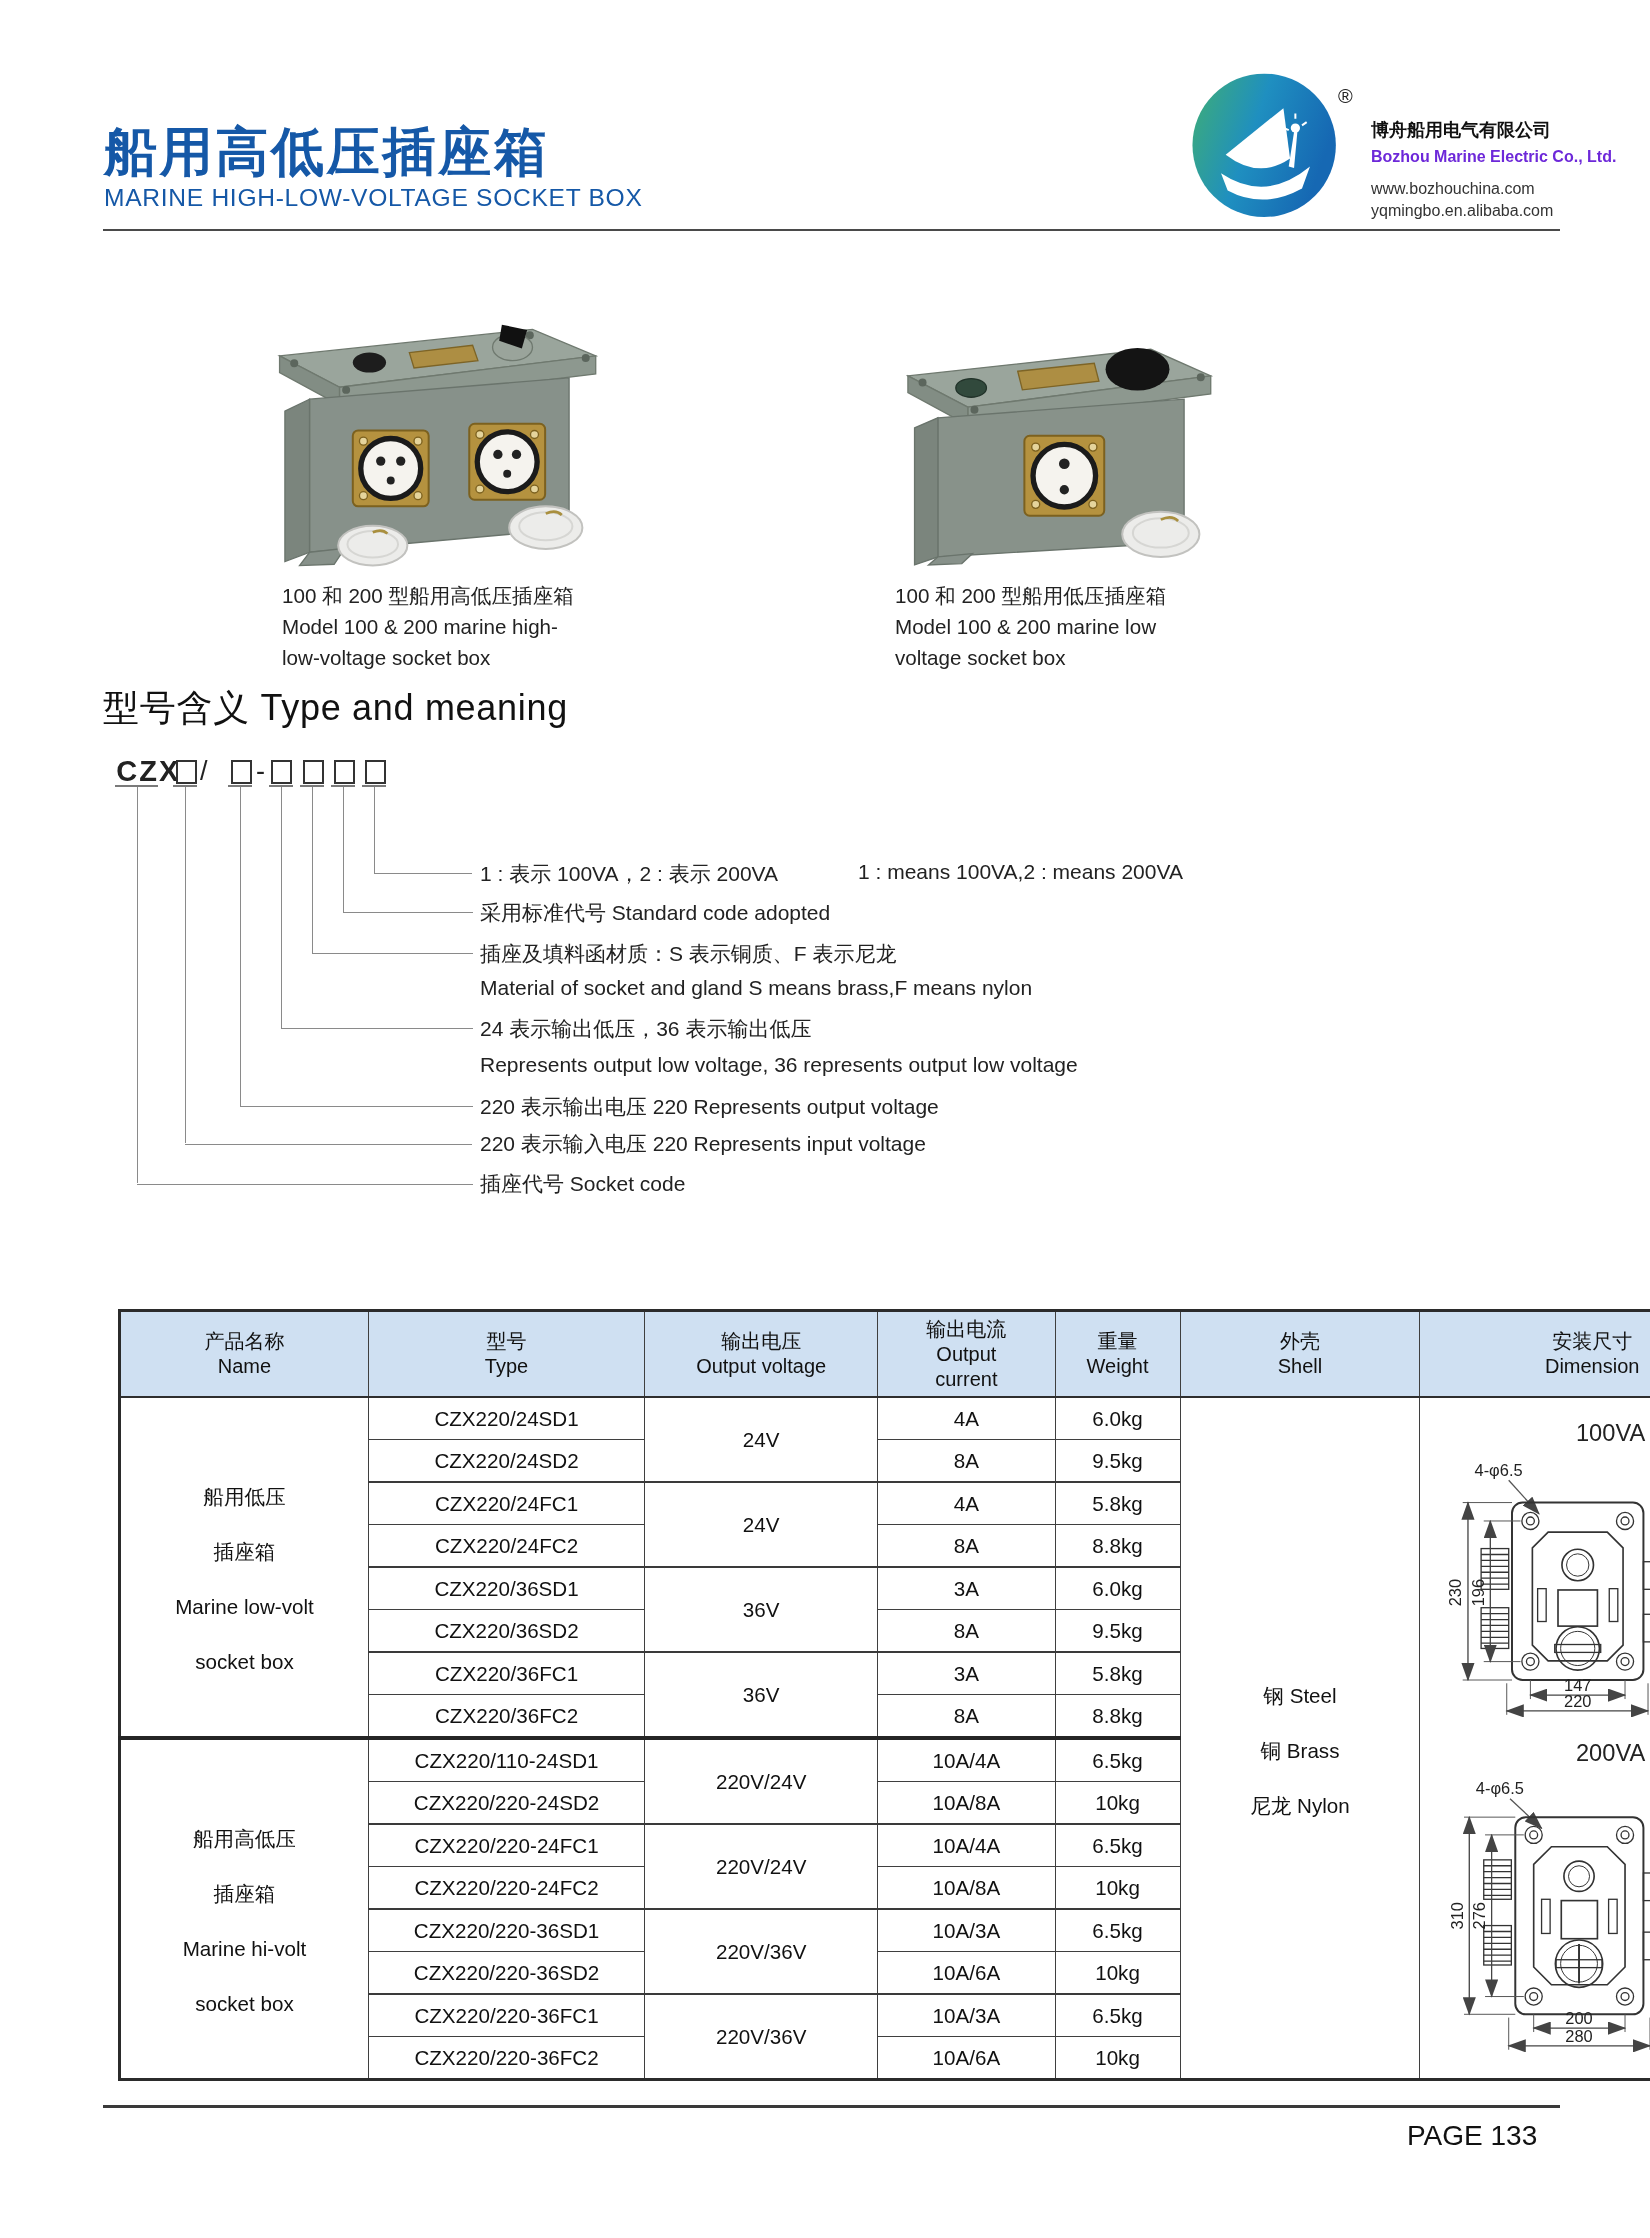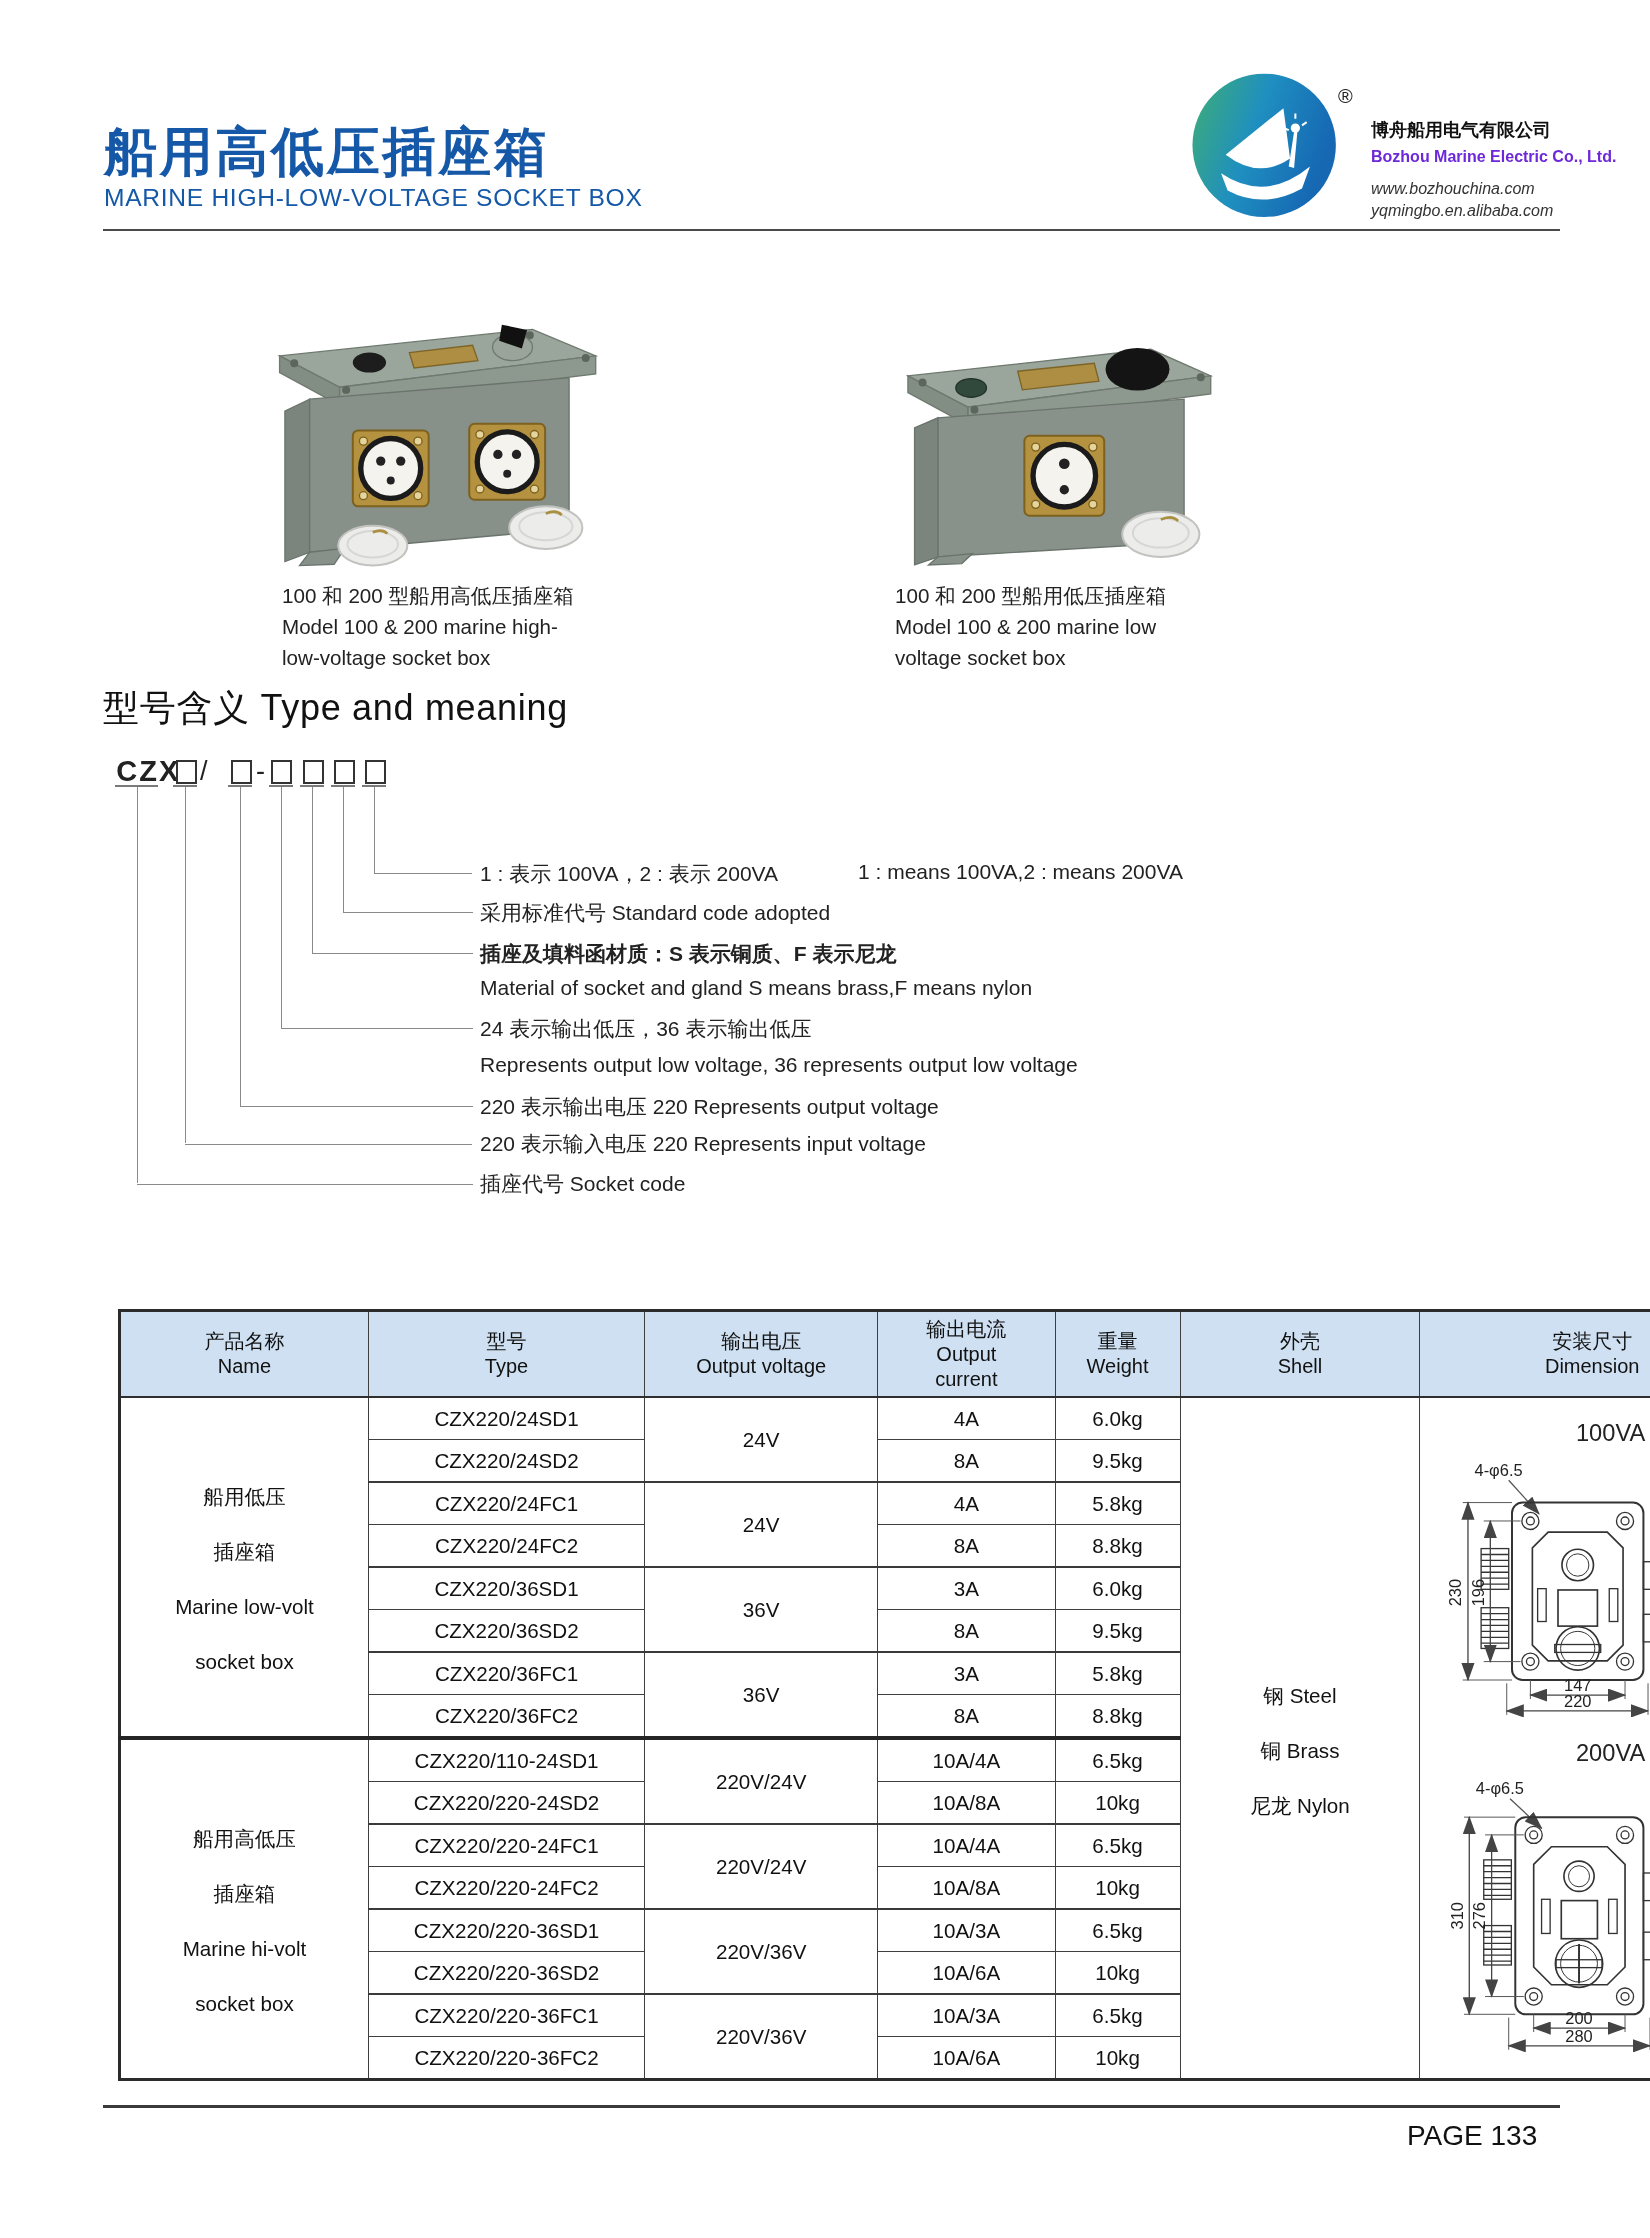--- a/index.html
+++ b/index.html
@@ -8,21 +8,21 @@
   .abs{position:absolute;}
 
   
   .title-cn{left:104px;top:117px;font-size:53px;font-weight:bold;color:#1558a7;letter-spacing:2.7px;}
   .title-en{left:104px;top:184px;font-size:24.6px;color:#1558a7;letter-spacing:0.7px;}
   .header-rule{left:103px;top:229px;width:1457px;height:2px;background:#4a4a4a;}
   .logo-svg{left:1189px;top:67px;}
   .reg-mark{left:1338px;top:85px;font-size:20px;color:#222;}
   .co-cn{left:1371px;top:118px;font-size:18px;font-weight:bold;color:#111;}
   .co-en{left:1371px;top:148px;font-size:16px;font-weight:bold;color:#6d28d9;}
-  .co-site{left:1371px;top:178px;font-size:16px;color:#333;line-height:22px;font-style:italic;}
+  .co-site{left:1371px;top:178px;font-size:16px;color:#333;line-height:22px;}
 
   
   .caption{font-size:20.6px;line-height:31px;color:#222;}
   .cap-left{left:282px;top:580px;}
   .cap-right{left:895px;top:580px;}
 
   
   .sec-head{font-size:36px;color:#111;letter-spacing:0.7px;}
 
   
@@ -195,21 +195,21 @@
     <span class="hln" style="left:240px;top:160px;width:130px;"></span>
     <span class="hln" style="left:209px;top:201px;width:161px;"></span>
     <span class="hln" style="left:178px;top:276px;width:192px;"></span>
     <span class="hln" style="left:137px;top:354px;width:233px;"></span>
     <span class="hln" style="left:82px;top:392px;width:287px;"></span>
     <span class="hln" style="left:34px;top:432px;width:336px;"></span>
 
     <span class="desc" style="left:377px;top:108px;">1 : 表示 100VA，2 : 表示 200VA</span>
     <span class="desc" style="left:755px;top:108px;">1 : means 100VA,2 : means 200VA</span>
     <span class="desc" style="left:377px;top:147px;">采用标准代号 Standard code adopted</span>
-    <span class="desc" style="left:377px;top:188px;font-weight:bold;">插座及填料函材质：S 表示铜质、F 表示尼龙</span>
+    <span class="desc" style="left:377px;top:188px;">插座及填料函材质：S 表示铜质、F 表示尼龙</span>
     <span class="desc" style="left:377px;top:224px;">Material of socket and gland S means brass,F means nylon</span>
     <span class="desc" style="left:377px;top:263px;">24 表示输出低压，36 表示输出低压</span>
     <span class="desc" style="left:377px;top:301px;">Represents output low voltage, 36 represents output low voltage</span>
     <span class="desc" style="left:377px;top:341px;">220 表示输出电压 220 Represents output voltage</span>
     <span class="desc" style="left:377px;top:378px;">220 表示输入电压 220 Represents input voltage</span>
     <span class="desc" style="left:377px;top:418px;">插座代号 Socket code</span>
   </div>
 
 
   <table class="spec">

